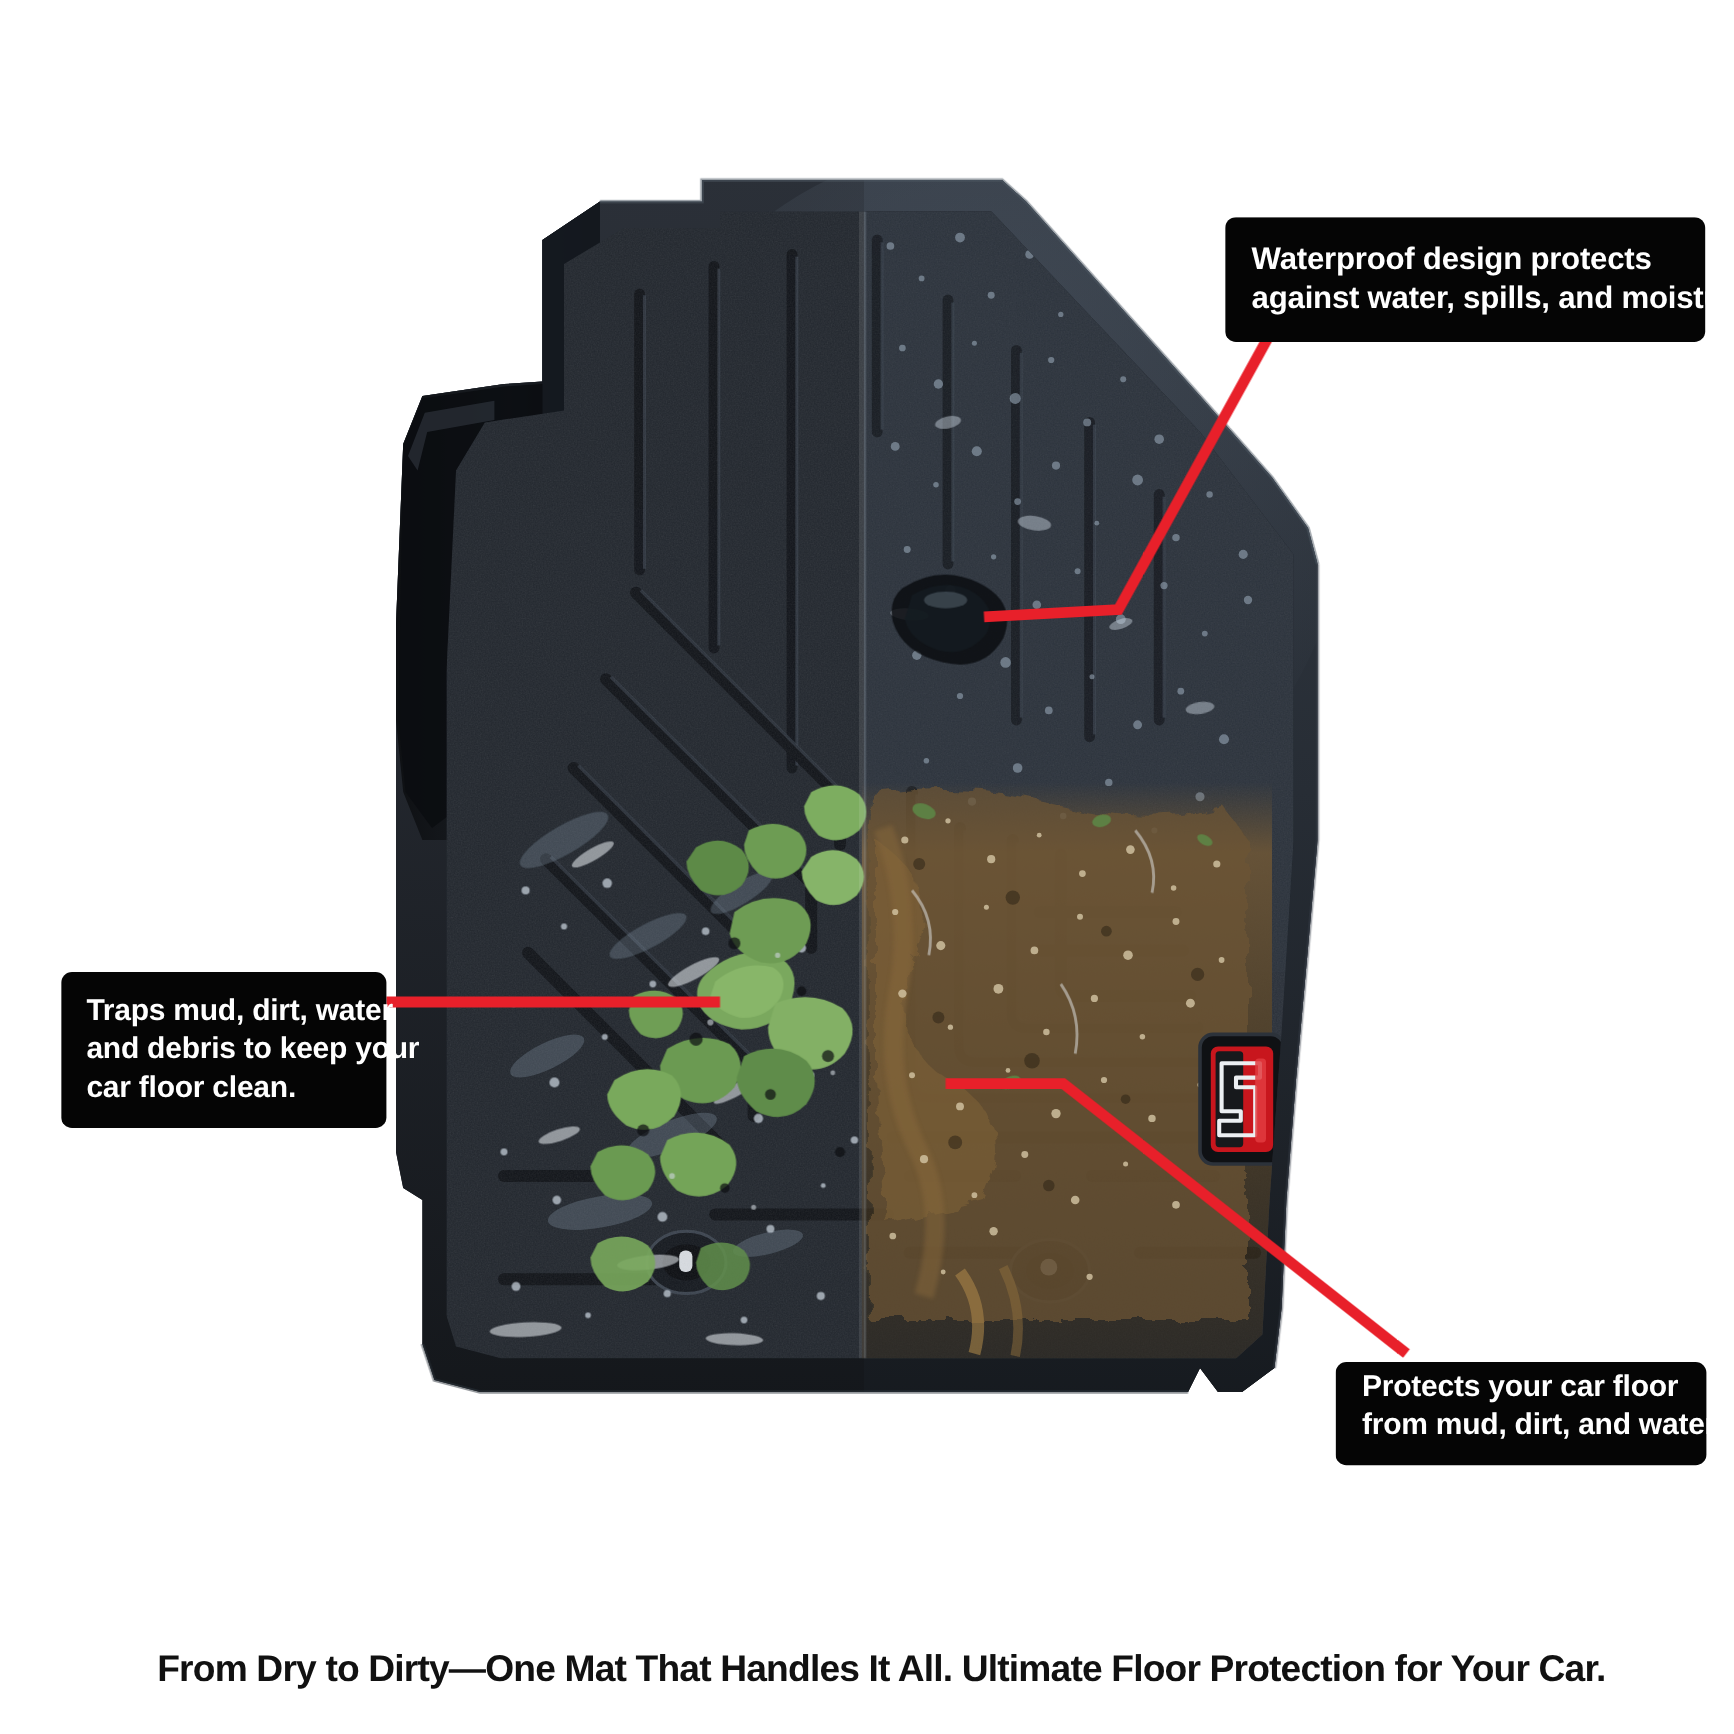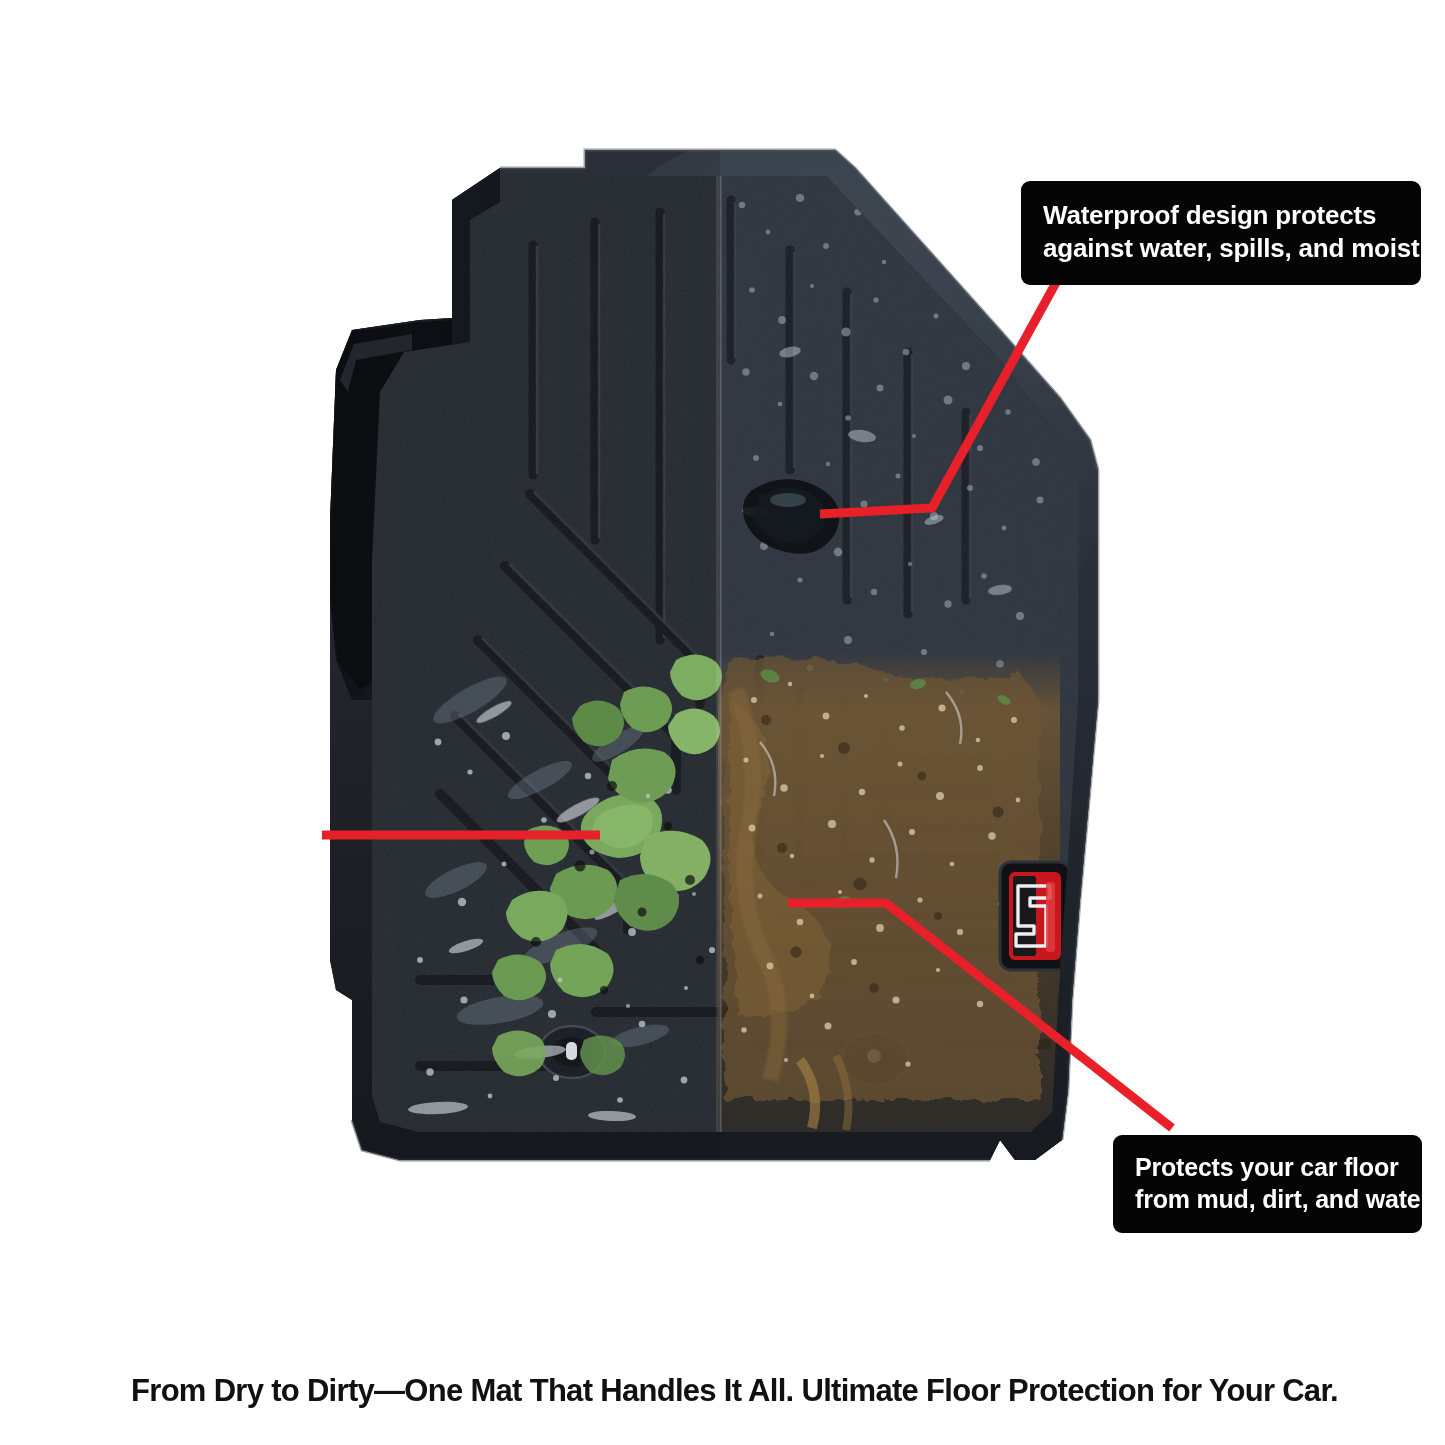--- a/index.html
+++ b/index.html
@@ -55,21 +55,21 @@
     top: 810px;
     width: 271px;
     padding: 16px 20px 18px 21px;
     font-size: 25px;
     line-height: 32px;
   }
   #callout-protects {
     left: 1113px;
     top: 1135px;
     width: 309px;
-    padding: 16px 20px 18px 22px;
+    padding: 4px 20px 18px 22px;
     font-size: 25px;
     line-height: 32px;
   }
   #bottom-caption {
     position: absolute;
     left: 12px;
     top: 1373px;
     width: 1445px;
     text-align: center;
     font-family: "Liberation Sans", sans-serif;
@@ -523,20 +523,25 @@
       <path d="M322 835 L600 835"></path>
       <path d="M788 903 L886 903 L1172 1128"></path>
     </g>
   </svg>
 
   <div class="callout" id="callout-waterproof">
     <span class="line">Waterproof design protects</span>
     <span class="line">against water, spills, and moisture.</span>
   </div>
 
+  <div class="callout" id="callout-traps">
+    <span class="line">Traps mud, dirt, water</span>
+    <span class="line">and debris to keep your</span>
+    <span class="line">car floor clean.</span>
+  </div>
 
   <div class="callout" id="callout-protects">
     <span class="line">Protects your car floor</span>
     <span class="line">from mud, dirt, and water.</span>
   </div>
 
   <div id="bottom-caption">From Dry to Dirty—One Mat That Handles It All. Ultimate Floor Protection for Your Car.</div>
 
 </div>
 

